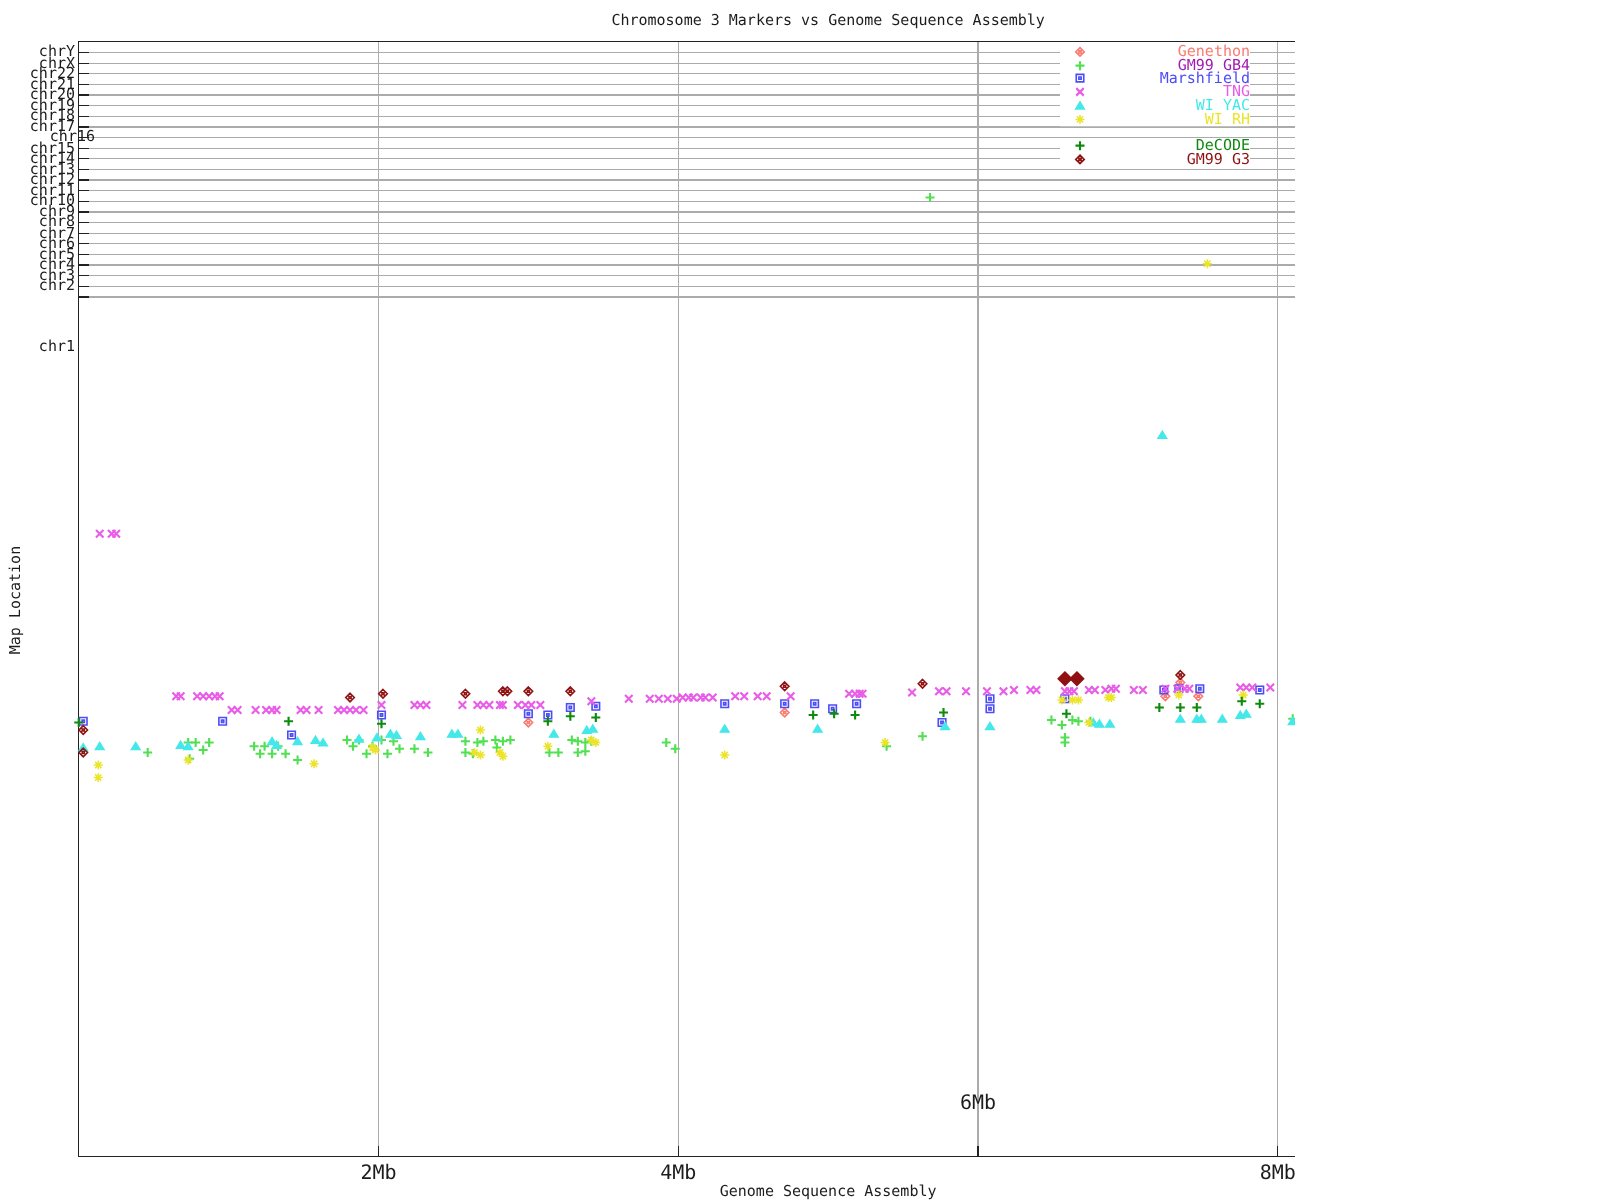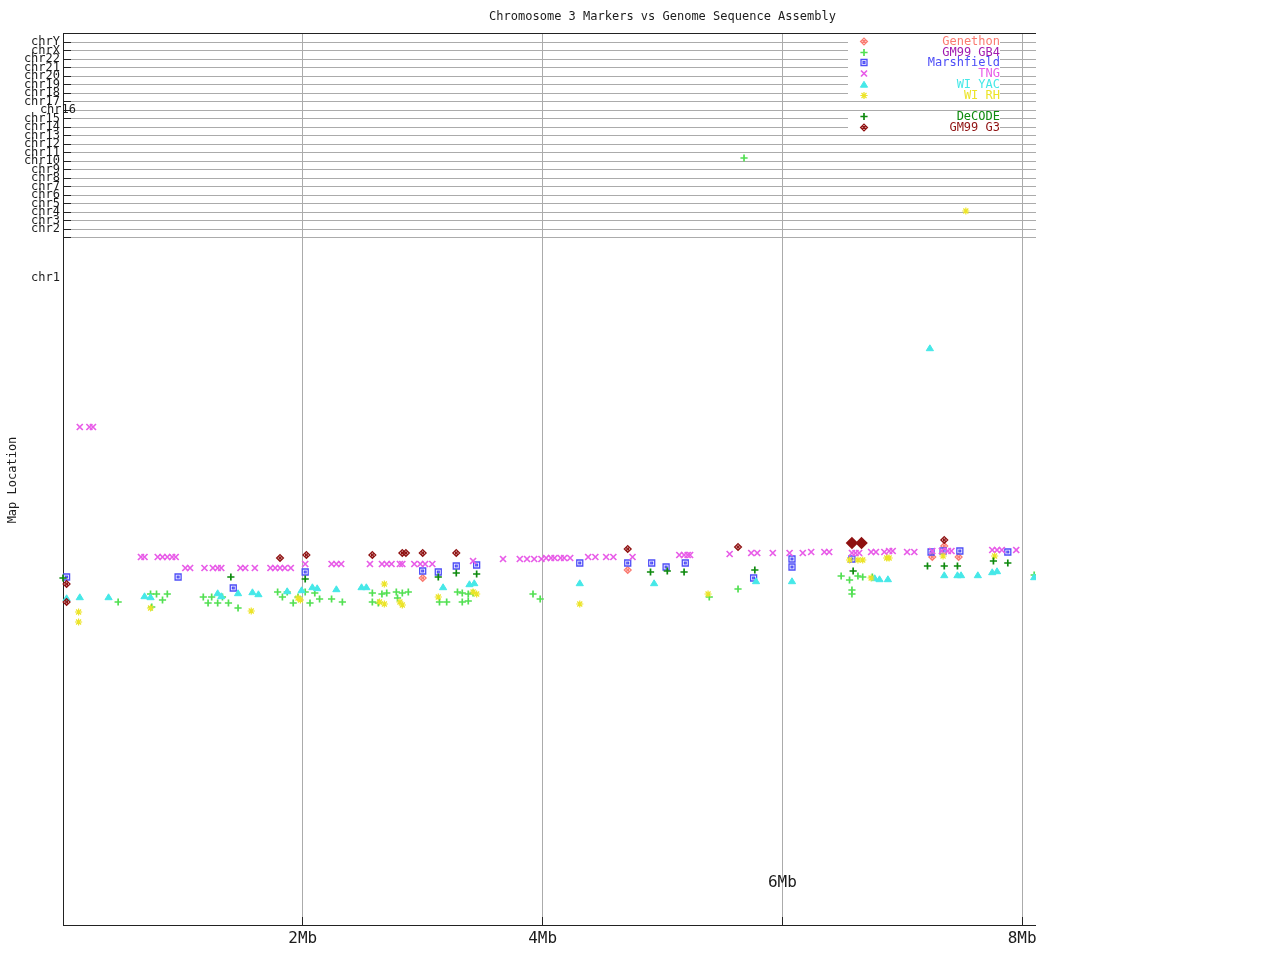--- a/index.html
+++ b/index.html
@@ -16,20 +16,21 @@
   .legend-row{position:absolute;height:11px;display:flex;align-items:center;background:#ffffff;}
   .legend-label{font-size:12px;line-height:11px;white-space:pre;text-align:right;width:152px;}
   .legend-swatch{width:26px;height:11px;display:inline-block;}
 </style>
 </head>
 <body>
 
 <div class="page">
   <div class="title">Chromosome 3 Markers vs Genome Sequence Assembly</div>
   <div class="ylabel">Map Location</div>
+  <div class="xlabel">Genome Sequence Assembly</div>
   <svg id="plot" width="1280" height="960">
       <line x1="63" y1="42" x2="1262" y2="42" stroke="#ababab" stroke-width="1" shape-rendering="crispEdges"></line>
       <line x1="63" y1="42" x2="71" y2="42" stroke="#222222" stroke-width="1" shape-rendering="crispEdges"></line>
       <line x1="1254" y1="42" x2="1262" y2="42" stroke="#222222" stroke-width="1" shape-rendering="crispEdges"></line>
       <line x1="63" y1="50.5" x2="1262" y2="50.5" stroke="#ababab" stroke-width="1" shape-rendering="crispEdges"></line>
       <line x1="63" y1="50.5" x2="71" y2="50.5" stroke="#222222" stroke-width="1" shape-rendering="crispEdges"></line>
       <line x1="1254" y1="50.5" x2="1262" y2="50.5" stroke="#222222" stroke-width="1" shape-rendering="crispEdges"></line>
       <line x1="63" y1="59" x2="1262" y2="59" stroke="#ababab" stroke-width="1" shape-rendering="crispEdges"></line>
       <line x1="63" y1="59" x2="71" y2="59" stroke="#222222" stroke-width="1" shape-rendering="crispEdges"></line>
       <line x1="1254" y1="59" x2="1262" y2="59" stroke="#222222" stroke-width="1" shape-rendering="crispEdges"></line>

